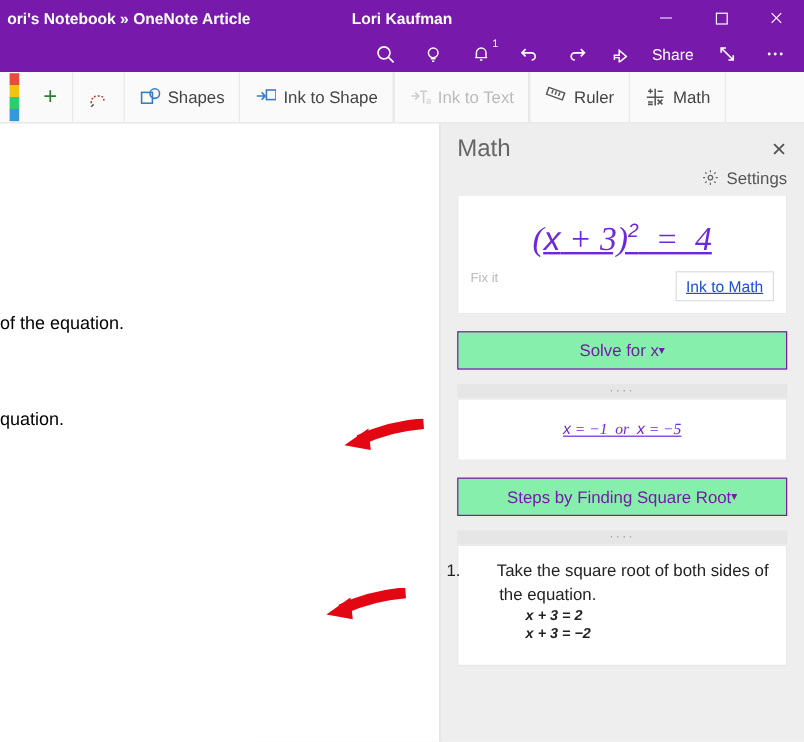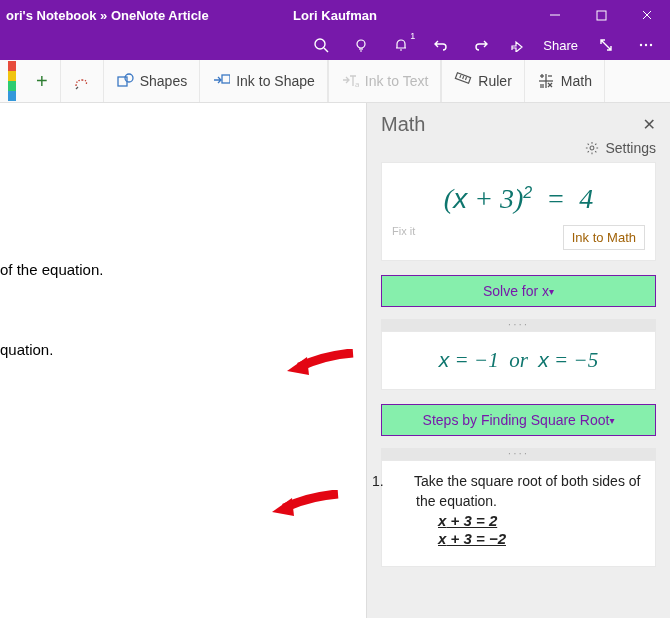--- a/index.html
+++ b/index.html
@@ -42,35 +42,35 @@
 
   
   .mathpane{ width:304px; background:#eeeeee; border-left:1px solid #ddd; display:flex; flex-direction:column; padding:10px 14px 0 14px;}
   .mathhdr{display:flex; align-items:center; justify-content:space-between; color:#666; font-size:20px; font-weight:400; margin-bottom:4px;}
   .closex{font-size:16px; color:#555;}
   .settingsrow{display:flex;justify-content:flex-end;align-items:center;gap:6px;color:#555;font-size:14px;margin-bottom:6px;text-align:right;}
   .gear{width:14px;height:14px;}
 
   .card{background:#fff; border:1px solid #e8e8e8; margin-bottom:14px;}
   .eqbox{padding:20px 10px 4px 10px; text-align:center;}
-  .eq{font-family:"Cambria Math","Times New Roman",serif; font-style:italic; font-size:28px; color:#0f766e;}
+  .eq{font-family:"Cambria Math","Times New Roman",serif; font-style:italic; font-size:28px; color:#6d28d9;text-decoration:underline;}
   .eqactions{display:flex;justify-content:space-between; padding:6px 10px 10px 10px;}
   .linkbtn{font-size:11px;color:#bbb;}
-  .itm-btn{border:1px solid #ddd;color:#a16207;font-size:13px;padding:4px 8px;background:#fff;}
+  .itm-btn{border:1px solid #ddd;color:#1d4ed8;font-size:13px;padding:4px 8px;background:#fff;text-decoration:underline;}
 
   .dropdown{border:1px solid #7719AA; background:#86efac; padding:7px 10px; font-size:14px; color:#7719AA; display:flex; justify-content:center; align-items:center; margin-bottom:12px;}
   .dd-caret{font-size:10px;color:#7719AA;}
 
   .divdots{height:12px;background:#e6e6e6;text-align:center;color:#999;font-size:10px;letter-spacing:2px;line-height:12px;margin-bottom:0;}
-  .solcard .eq{font-size:21px;}
+  .solcard .eq{font-size:13px;}
   .solcard{padding:16px 8px;text-align:center;}
 
   .stepsbody{padding:10px 12px 18px 12px; font-size:14px; color:#222;}
   .stepnum{display:inline-block;width:20px;}
-  .stepeq{font-family:"Cambria Math","Times New Roman",serif;font-style:italic;font-weight:bold;font-size:15px;padding-left:44px;display:block;text-decoration:underline;}
+  .stepeq{font-family:"Cambria Math","Times New Roman",serif;font-style:italic;font-weight:bold;font-size:12px;padding-left:44px;display:block;}
   .stepline{padding-left:22px;text-indent:-22px;line-height:1.45;}
 </style>
 </head>
 <body>
 
 <div class="titlebar">
   <span class="breadcrumb">ori's Notebook » OneNote Article</span>
   <span class="user">Lori Kaufman</span>
   <div class="winbtns">
     <div class="winbtn">

